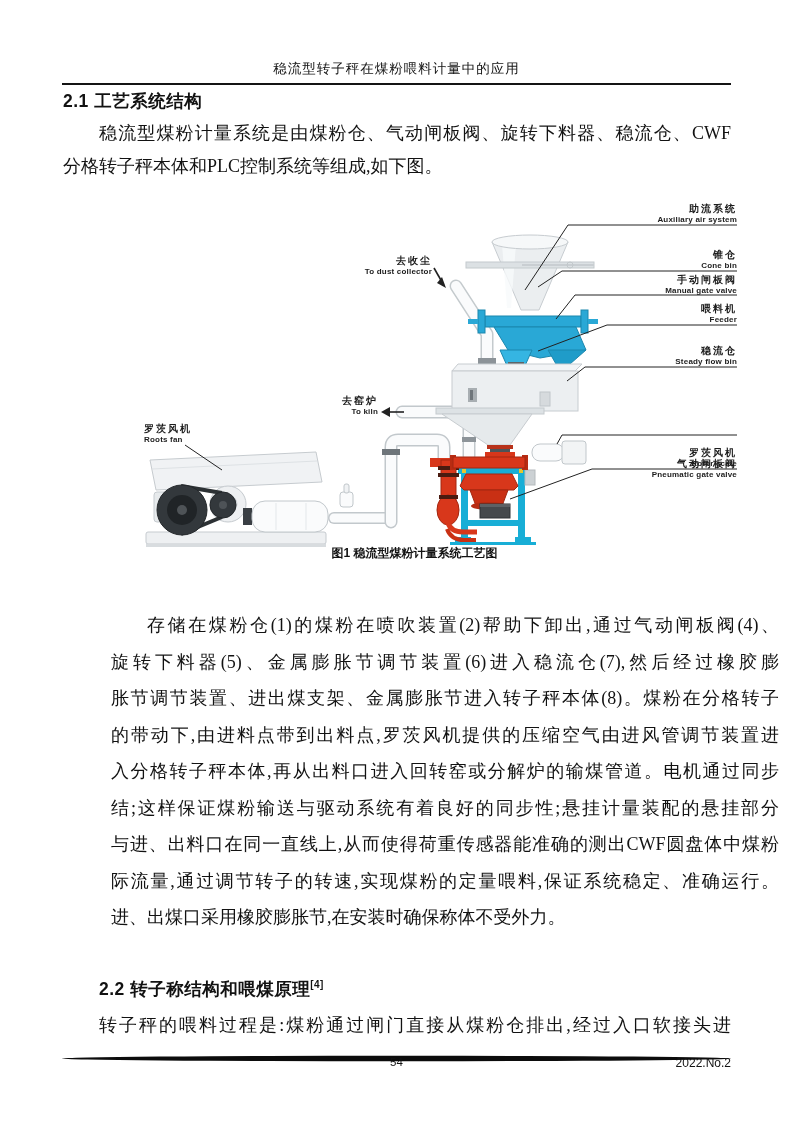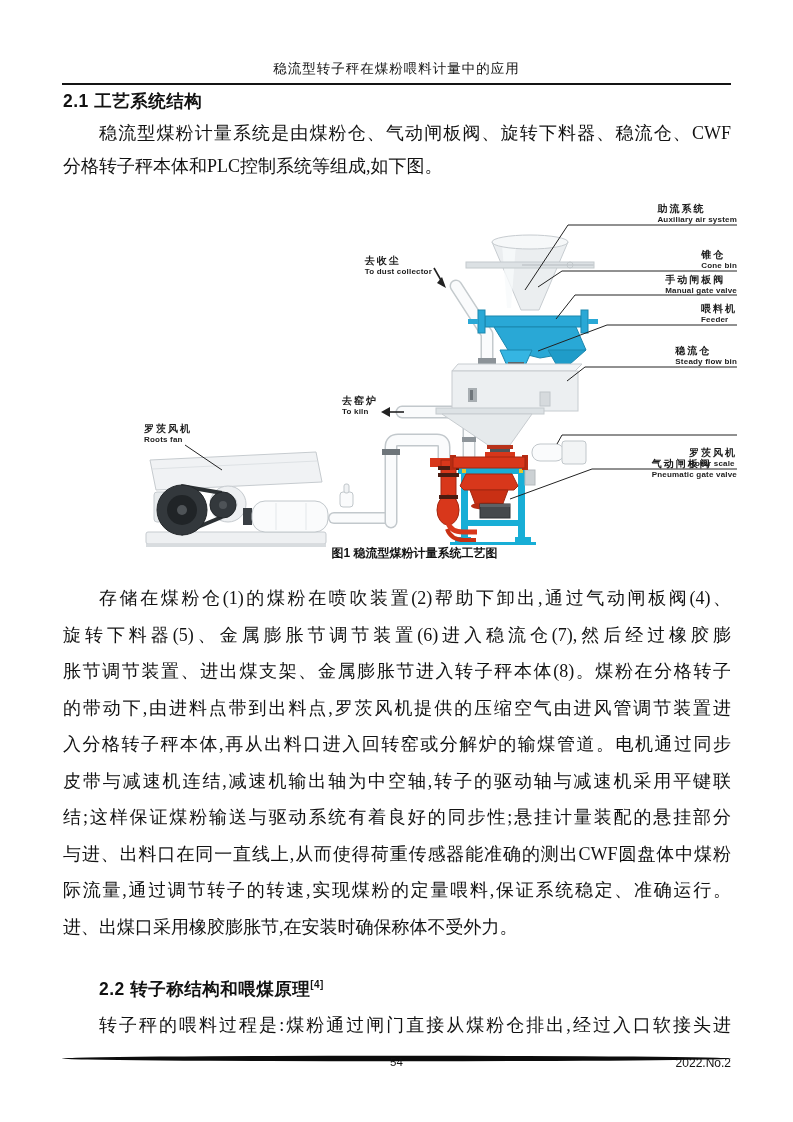--- a/index.html
+++ b/index.html
@@ -19,27 +19,27 @@
   .h2 sup{font-size:10px;font-weight:bold;}
 
   
   .para{position:absolute;left:63px;width:668px;font-size:18px;}
   .para .line{height:36.5px;line-height:25px;text-align:justify;text-align-last:justify;
               overflow:hidden;}
   #p1 .line{height:33px;}
   .para .line.nj{text-align:left;text-align-last:left;}
   .para .line.ind{text-indent:36px;}
   #p1{top:121px;}
-  #p2{top:586px;}
+  #p2{top:613px;margin-left:48px;}
   #p3{top:1013px;}
 
   
   .figure{position:absolute;top:198px;left:70px;width:680px;height:352px;}
   .figure svg{position:absolute;top:0;left:0;}
-  .lbl{position:absolute;text-align:left;color:#1c1c1c;line-height:1.18;
+  .lbl{position:absolute;text-align:right;color:#1c1c1c;line-height:1.18;
        font-family:"Liberation Sans","DejaVu Sans",sans-serif;}
   .lbl .zh{display:block;font-size:10px;letter-spacing:2px;font-weight:600;}
   .lbl .en{display:block;font-size:8px;font-weight:bold;letter-spacing:.2px;}
   .lbl.left{text-align:left;}
   #lbl-aux{right:13px;top:5px;}
   #lbl-cone{right:13px;top:51px;}
   #lbl-manual{right:13px;top:76px;}
   #lbl-feeder{right:13px;top:105px;}
   #lbl-steady{right:13px;top:147px;}
   #lbl-pneu{right:13px;top:215px;margin-top:45px;}
@@ -258,21 +258,20 @@
   </div>
 
   <div class="fig-caption">图1 稳流型煤粉计量系统工艺图</div>
 
   <div class="para" id="p2">
     <div class="line ind">存储在煤粉仓(1)的煤粉在喷吹装置(2)帮助下卸出,通过气动闸板阀(4)、</div>
     <div class="line">旋转下料器(5)、金属膨胀节调节装置(6)进入稳流仓(7),然后经过橡胶膨</div>
     <div class="line">胀节调节装置、进出煤支架、金属膨胀节进入转子秤本体(8)。煤粉在分格转子</div>
     <div class="line">的带动下,由进料点带到出料点,罗茨风机提供的压缩空气由进风管调节装置进</div>
     <div class="line">入分格转子秤本体,再从出料口进入回转窑或分解炉的输煤管道。电机通过同步</div>
-    <div class="line">皮带与减速机连结,减速机输出轴为中空轴,转子的驱动轴与减速机采用平键联</div>
     <div class="line">结;这样保证煤粉输送与驱动系统有着良好的同步性;悬挂计量装配的悬挂部分</div>
     <div class="line">与进、出料口在同一直线上,从而使得荷重传感器能准确的测出CWF圆盘体中煤粉</div>
     <div class="line">际流量,通过调节转子的转速,实现煤粉的定量喂料,保证系统稳定、准确运行。</div>
     <div class="line nj">进、出煤口采用橡胶膨胀节,在安装时确保称体不受外力。</div>
   </div>
 
   <div class="h2" id="h22">
     <span>2.2 转子称结构和喂煤原理</span><sup>[4]</sup>
   </div>
 

